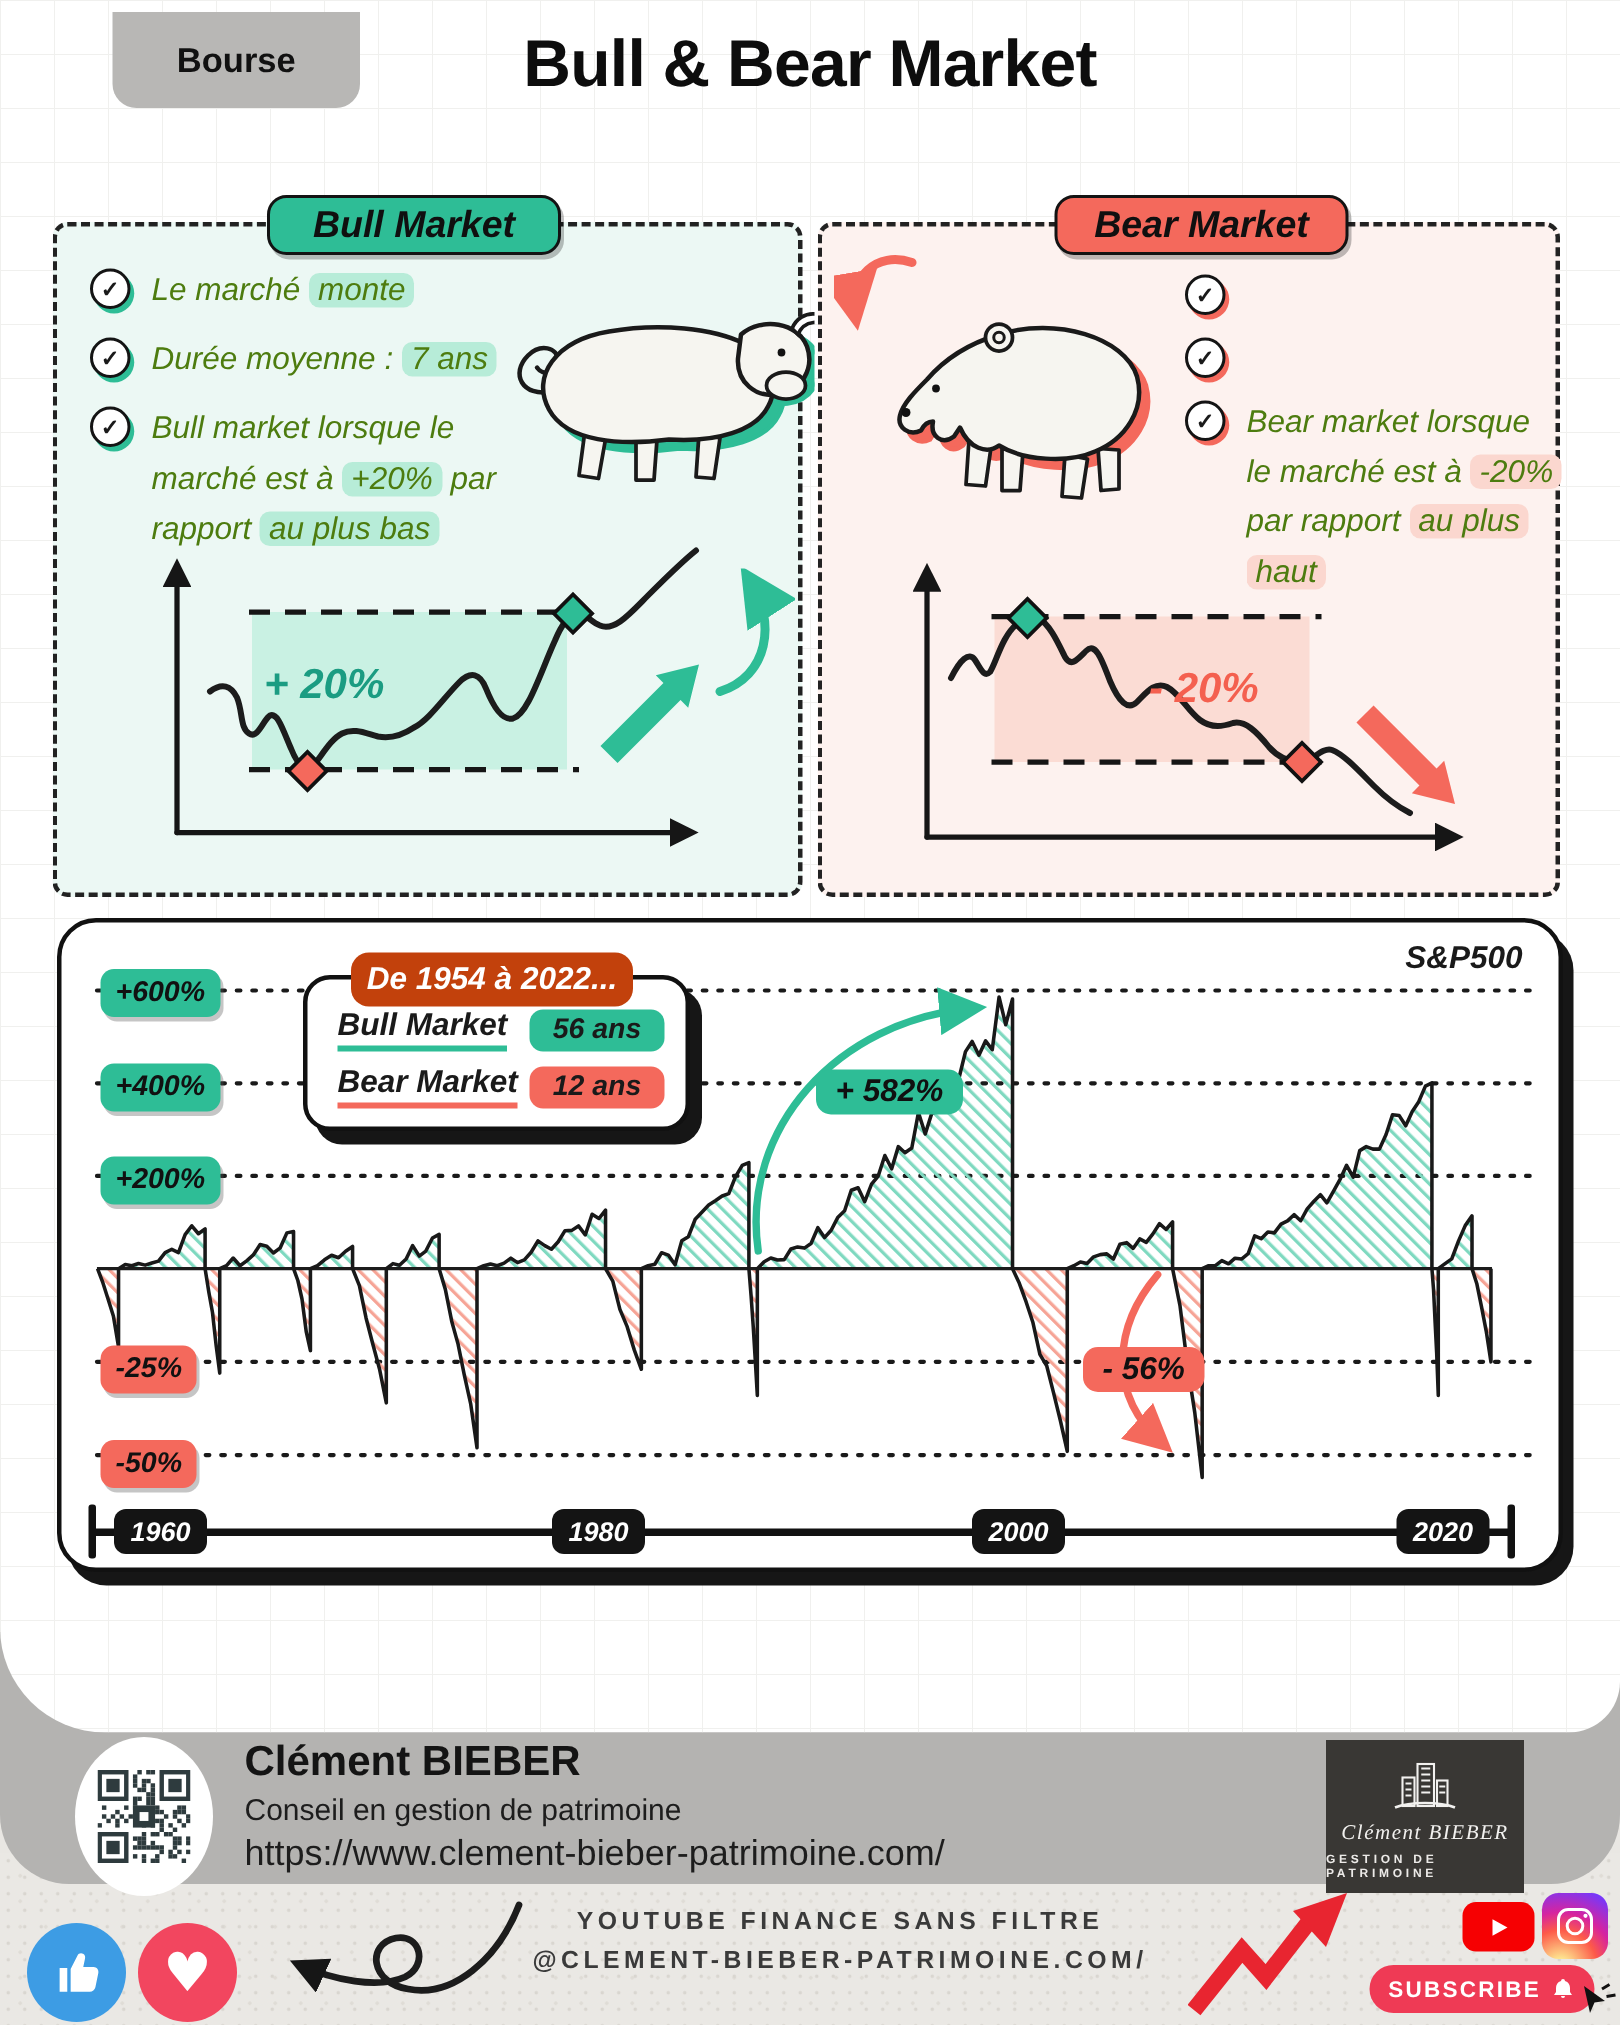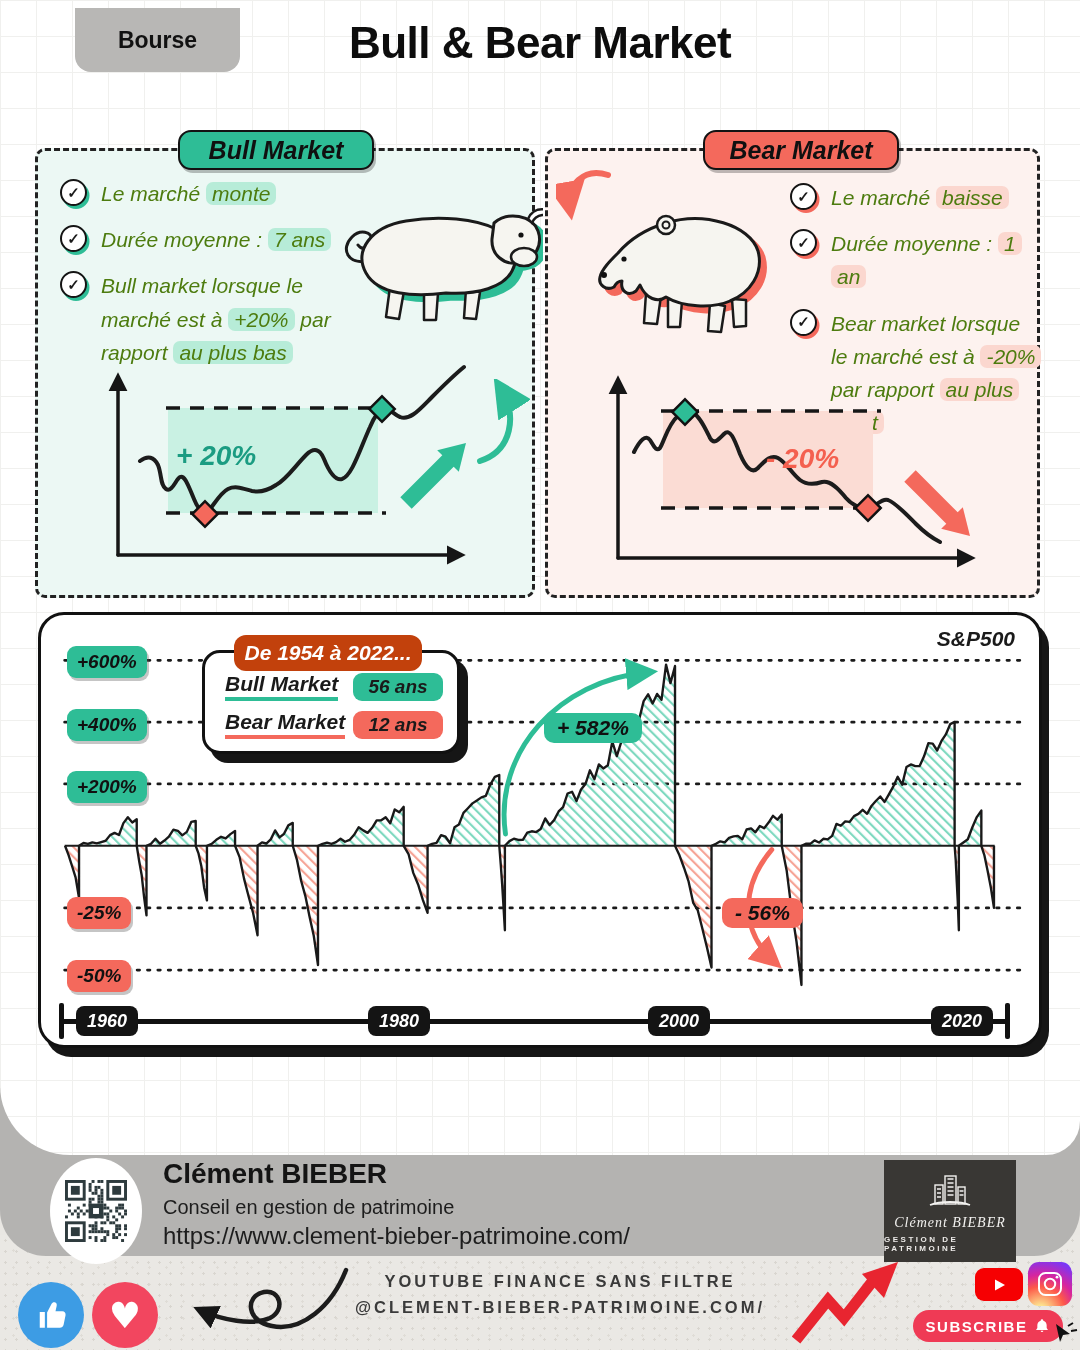--- a/index.html
+++ b/index.html
@@ -192,25 +192,23 @@
       <text x="128" y="112" class="mini-label-bull">+ 20%</text>
       <polygon points="363.7,155.7 405.7,113.7 410.8,118.8 418,90 389.2,97.2 394.3,102.3 352.3,144.3" fill="#2ebd96"></polygon>
     </svg>
   </section>
 
   <section class="panel panel-bear">
     <div class="panel-pill">Bear Market</div>
     <div class="check-list">
         <div class="check-item">
           <span class="check-icon">✓</span>
-          <p><span>Le marché </span><span class="hl">baisse</span></p>
-        </div>
-        <div class="check-item">
-          <span class="check-icon">✓</span>
-          <p><span>Durée moyenne : </span><span class="hl">1 an</span></p>
+        </div>
+        <div class="check-item">
+          <span class="check-icon">✓</span>
         </div>
         <div class="check-item">
           <span class="check-icon">✓</span>
           <p><span>Bear market lorsque le marché est à </span><span class="hl">-20%</span><span> par rapport </span><span class="hl">au plus haut</span></p>
         </div>
       </div>
 
     <svg class="abs" style="left:8px;top:12px" width="60" height="62" viewBox="0 0 60 62">
       <path d="M52 12 C28 4 10 22 14 46" fill="none" stroke="#f4695c" stroke-width="6" stroke-linecap="round" marker-end="url(#ah-bear)"></path>
     </svg>

